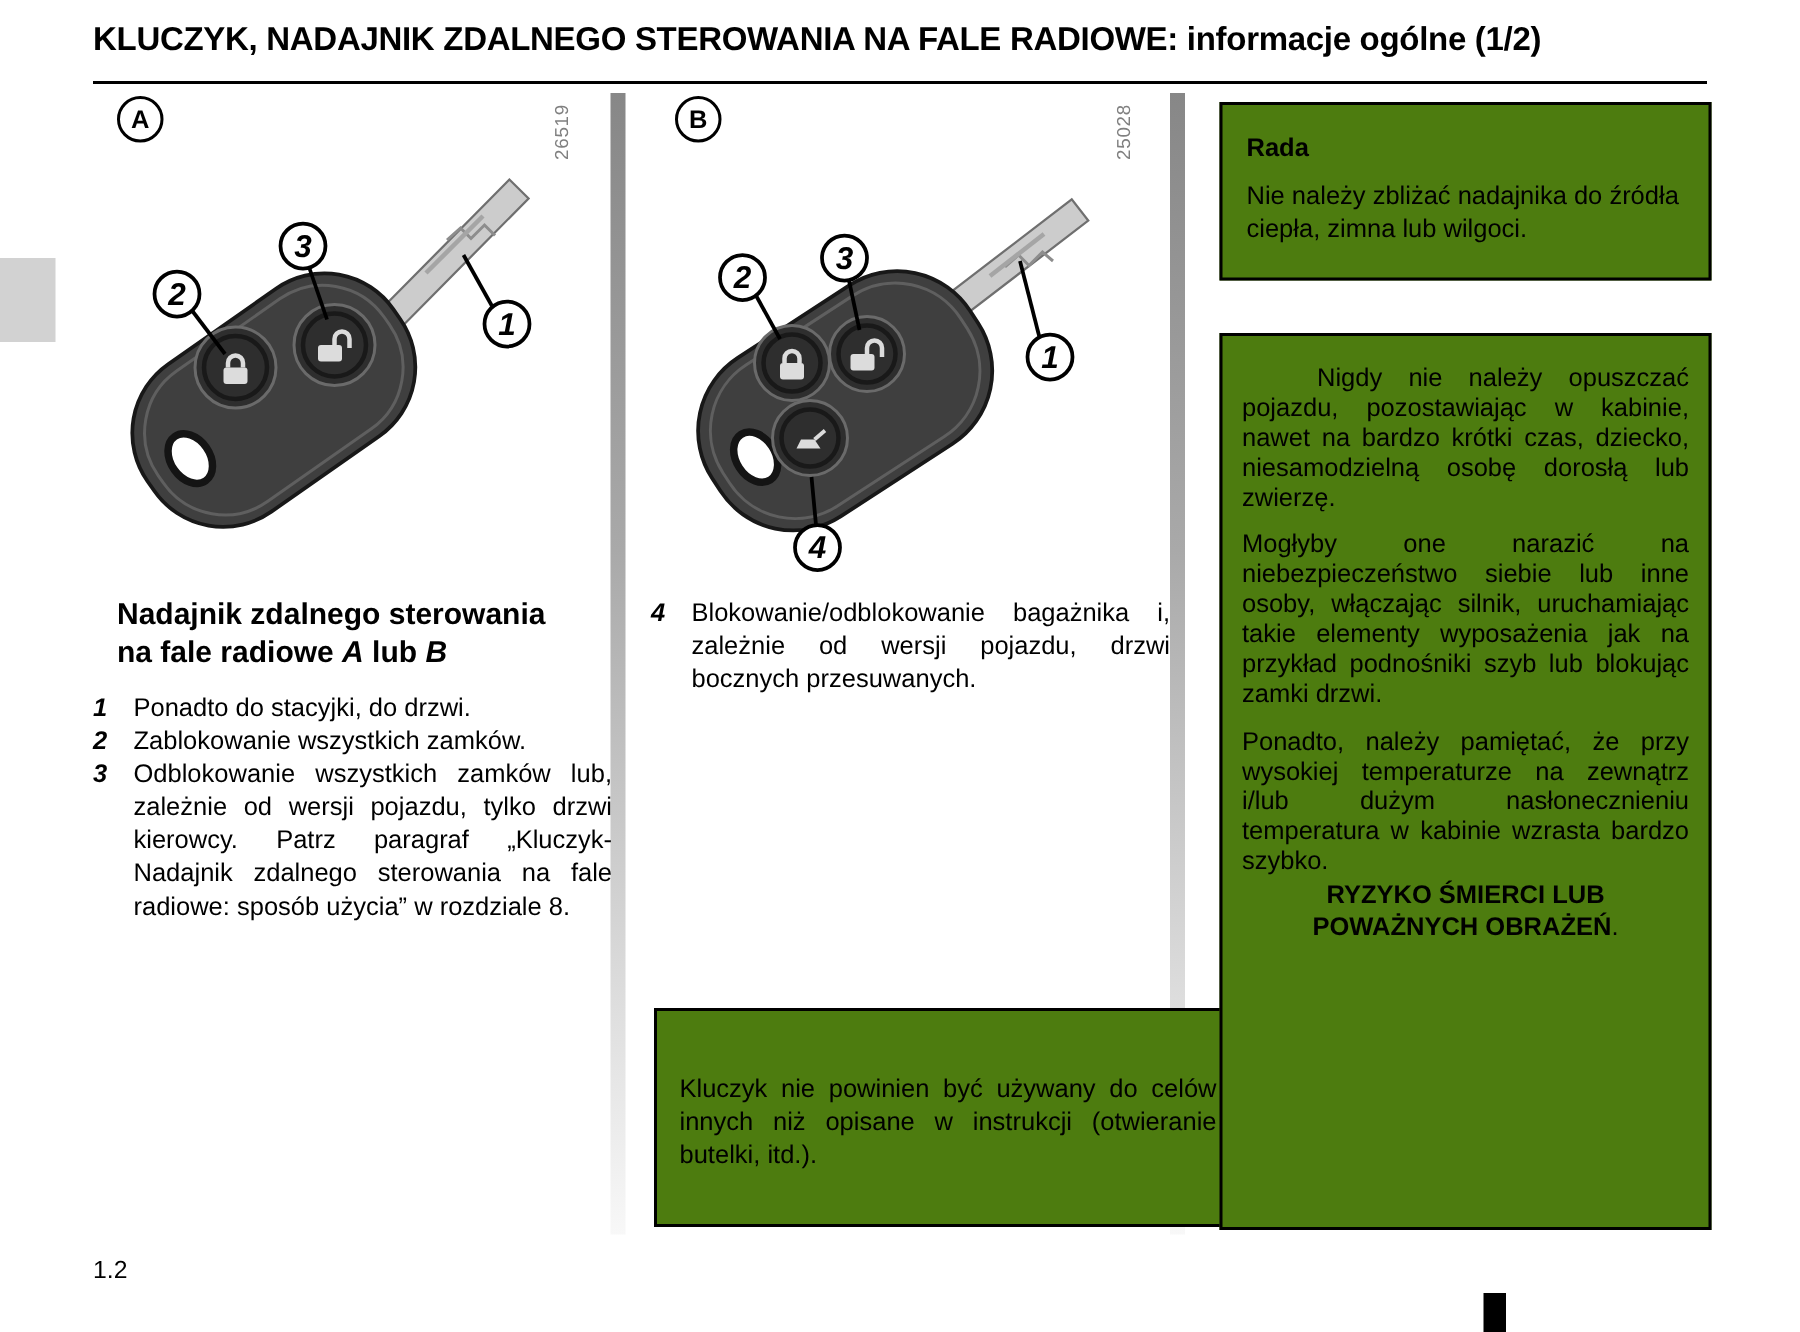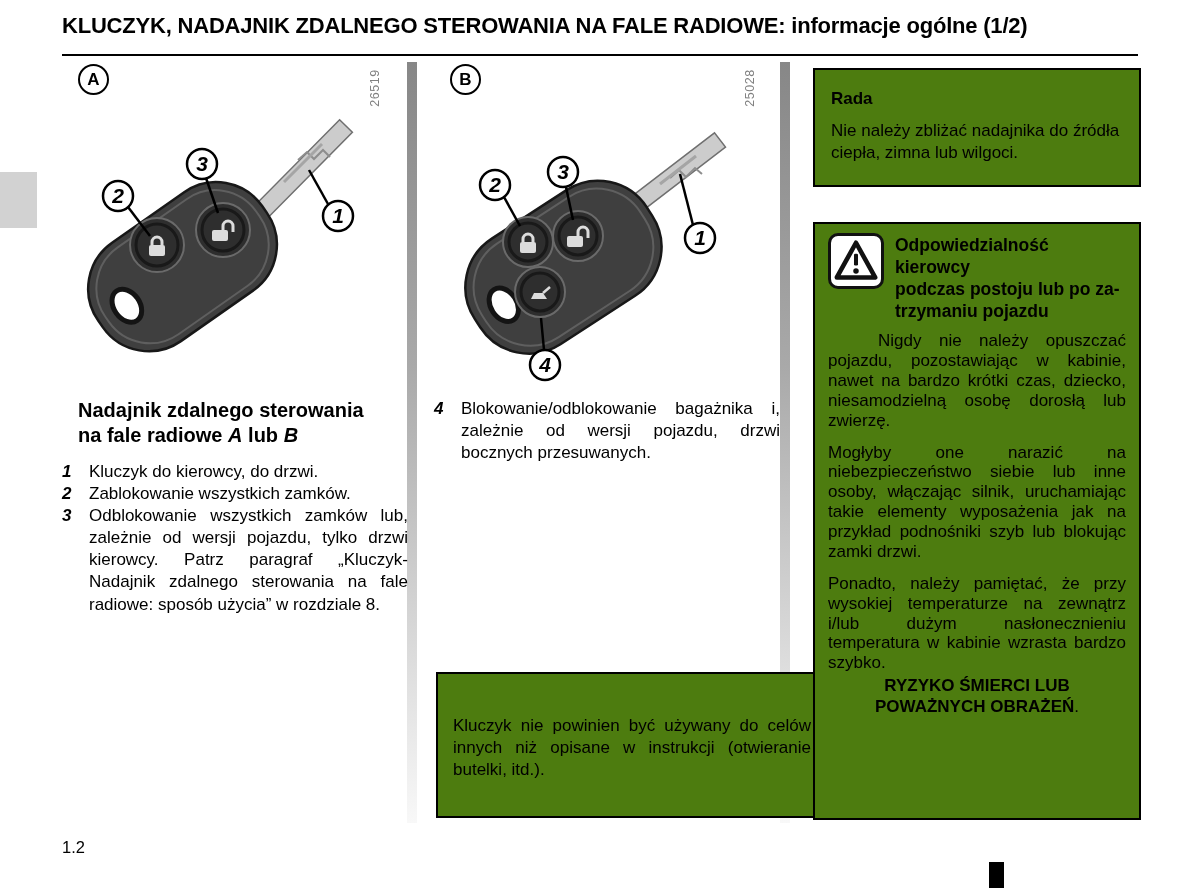--- a/index.html
+++ b/index.html
@@ -191,21 +191,21 @@
 
   <div class="divider" id="divider-b"></div>
 
   <div class="text-col" id="left-text">
     <h2 class="section-heading">
       <span style="display:block">Nadajnik zdalnego sterowania</span>
       <span style="display:block"><span>na fale radiowe </span><span class="it">A</span><span> lub </span><span class="it">B</span></span>
     </h2>
     <div class="num-item">
       <span class="num">1</span>
-      <span class="txt">Kluczyk do kierowcy, do drzwi.</span>
+      <span class="txt">Ponadto do stacyjki, do drzwi.</span>
     </div>
     <div class="num-item">
       <span class="num">2</span>
       <span class="txt">Zablokowanie wszystkich zamków.</span>
     </div>
     <div class="num-item">
       <span class="num">3</span>
       <span class="txt">Odblokowanie wszystkich zamków lub, zależnie od wersji pojazdu, tylko drzwi kierowcy. Patrz paragraf „Kluczyk-Nadajnik zdalnego sterowania na fale radiowe: sposób użycia” w rozdziale 8.</span>
     </div>
   </div>
@@ -220,34 +220,20 @@
   <div class="box" id="note-box">
     <span>Kluczyk nie powinien być używany do celów innych niż opisane w instrukcji (otwieranie butelki, itd.).</span>
   </div>
 
   <div class="box" id="rada-box">
     <div class="rada-heading">Rada</div>
     <div class="rada-text">Nie należy zbliżać nadajnika do źródła ciepła, zimna lub wilgoci.</div>
   </div>
 
   <div class="box" id="warning-box">
-    <div class="warn-header">
-      <div class="warn-icon">
-        <svg width="44" height="42" viewBox="0 0 48 46">
-          <path d="M24 3 L45 41 H3 Z" fill="none" stroke="#111" stroke-width="5" stroke-linejoin="round"></path>
-          <rect x="21.8" y="15" width="4.4" height="13" rx="1.5" fill="#111"></rect>
-          <circle cx="24" cy="34" r="3" fill="#111"></circle>
-        </svg>
-      </div>
-      <div class="warn-heading">
-        <span>Odpowiedzialność kierowcy</span>
-        <span>podczas postoju lub po za-</span>
-        <span>trzymaniu pojazdu</span>
-      </div>
-    </div>
     <p class="warn-p first">Nigdy nie należy opuszczać pojazdu, pozostawiając w kabinie, nawet na bardzo krótki czas, dziecko, niesamodzielną osobę dorosłą lub zwierzę.</p>
     <p class="warn-p">Mogłyby one narazić na niebezpieczeństwo siebie lub inne osoby, włączając silnik, uruchamiając takie elementy wyposażenia jak na przykład podnośniki szyb lub blokując zamki drzwi.</p>
     <p class="warn-p">Ponadto, należy pamiętać, że przy wysokiej temperaturze na zewnątrz i/lub dużym nasłonecznieniu temperatura w kabinie wzrasta bardzo szybko.</p>
     <p class="warn-risk"><span>RYZYKO ŚMIERCI LUB POWAŻNYCH OBRAŻEŃ</span><span style="font-weight:normal">.</span></p>
   </div>
 
   <div class="page-num">1.2</div>
   <div class="edge-mark"></div>
 
 </div>

